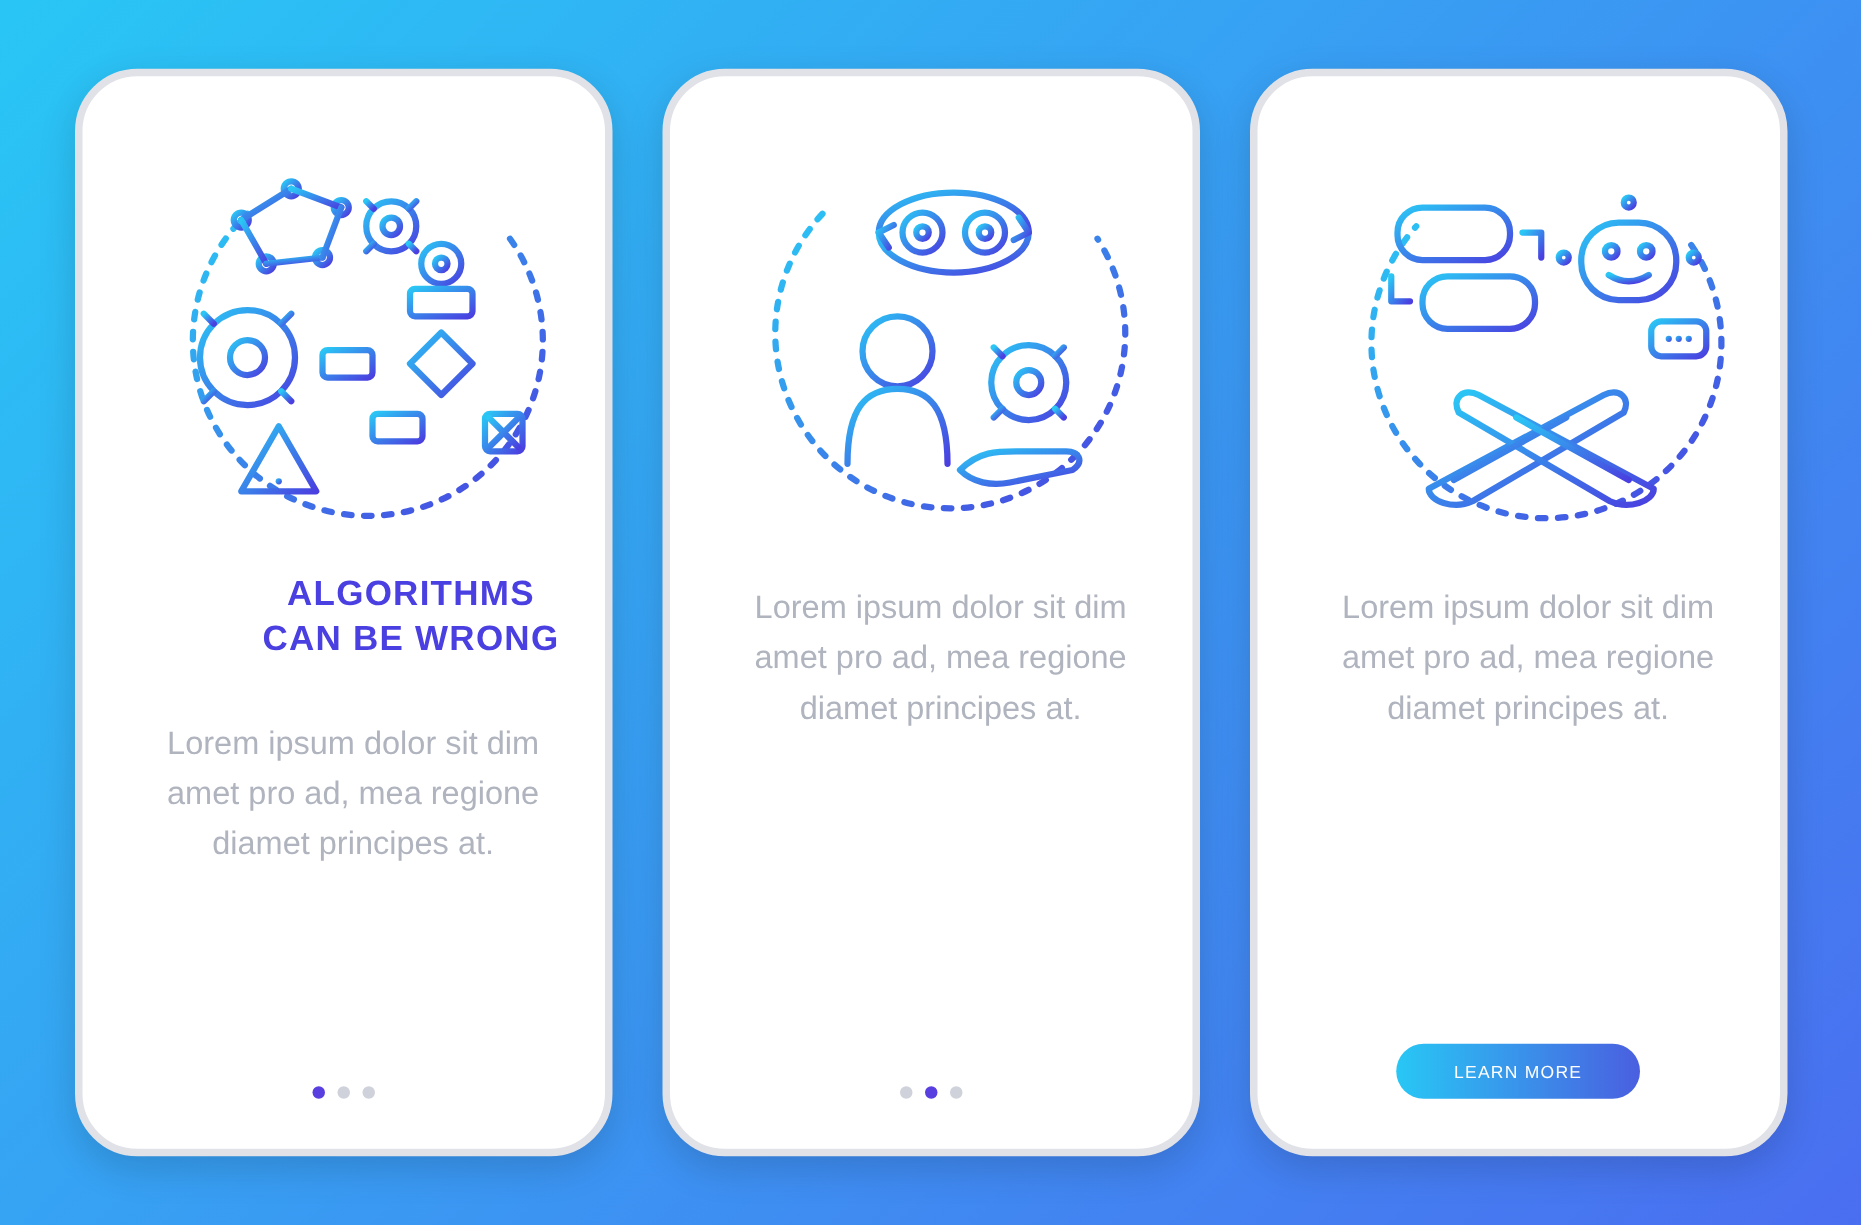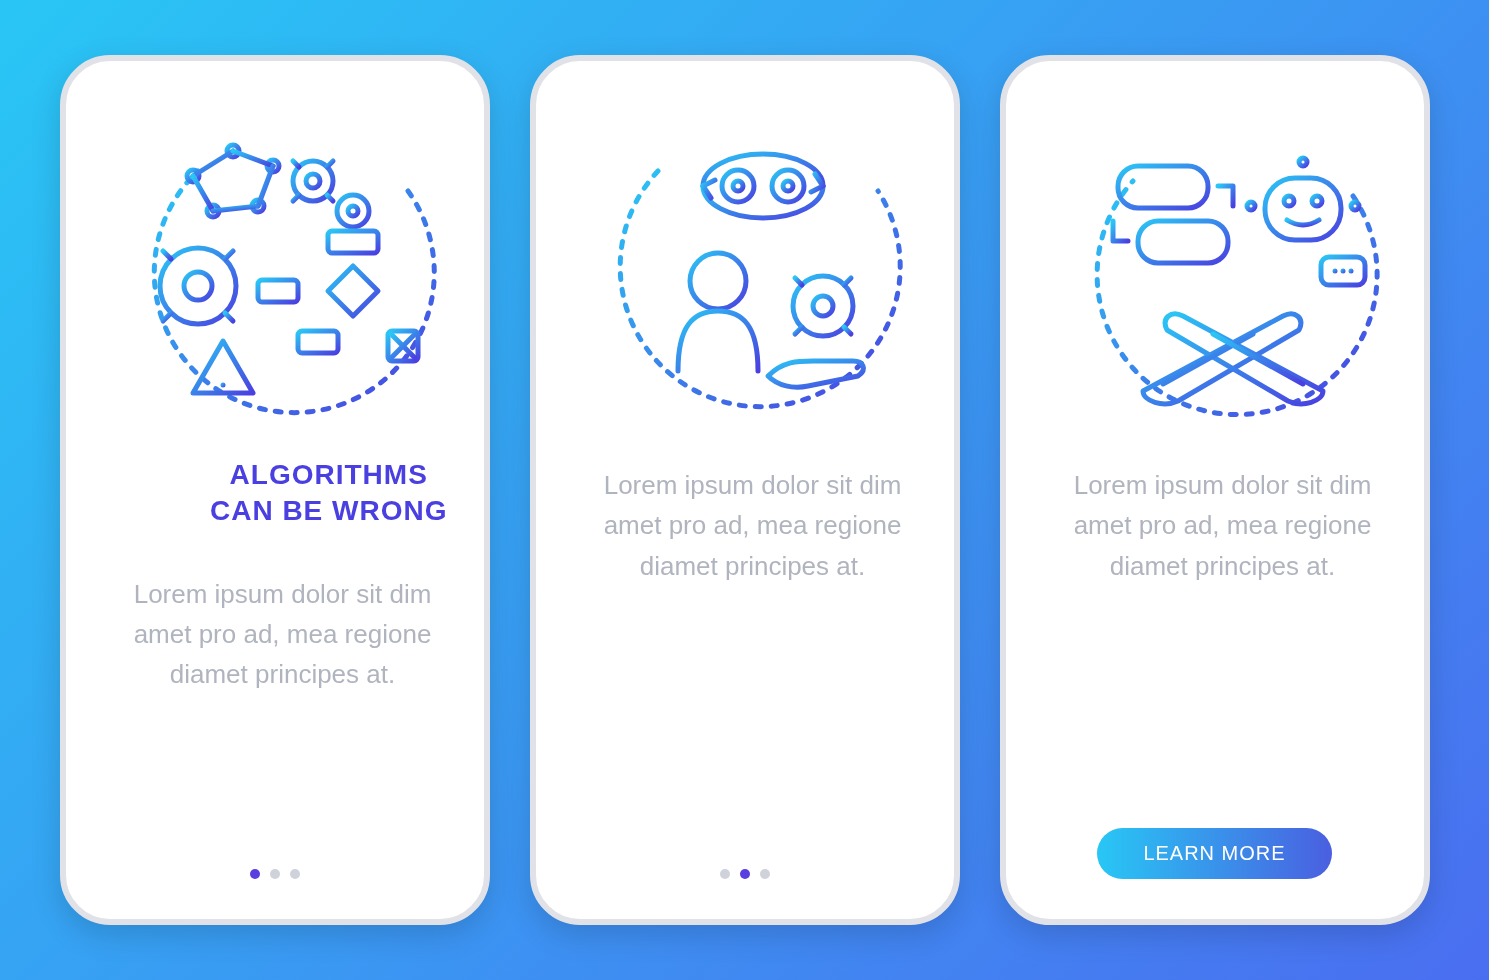--- a/index.html
+++ b/index.html
@@ -73,21 +73,21 @@
   .dot.active {
     width: 10px; height: 10px; border-radius: 50%;
     background: #5a3fe0;
   }
   .learn-btn {
     background: linear-gradient(90deg, #28c7f5 0%, #4a5fe0 100%);
     color: #ffffff;
     border: none;
     border-radius: 30px;
     padding: 14px 46px;
-    font-size: 20px;
+    font-size: 14px;
     letter-spacing: 1px;
     cursor: pointer;
     text-transform: uppercase;
     margin-top: 36px;
   }
   svg .grad-stroke { fill: none; stroke: url(#grad); stroke-width: 5; stroke-linecap: round; stroke-linejoin: round; }
 </style>
 </head>
 <body>
 

